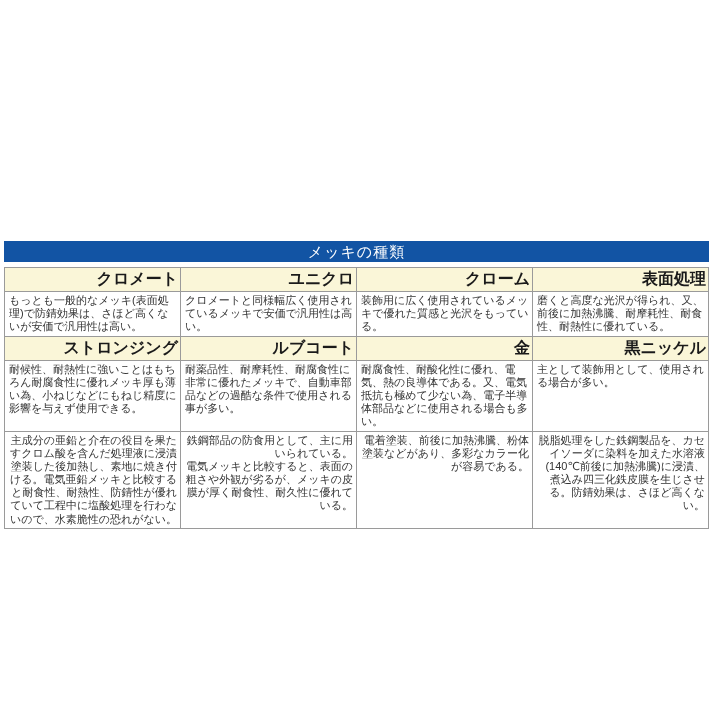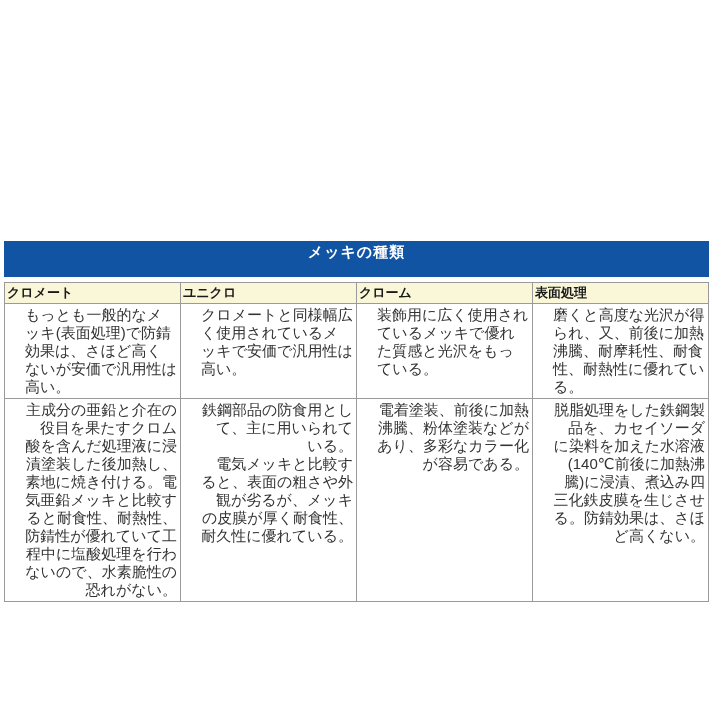--- a/index.html
+++ b/index.html
@@ -18,55 +18,55 @@
     width:713px;height:713px;
     background:var(--page-bg);
     font-family:"Liberation Sans","DejaVu Sans",sans-serif;
     position:relative;overflow:hidden;
   }
   .block{
     position:absolute;
     left:4px;right:4px;top:241px;
   }
   .title-bar{
-    height:36px;
+    height:21px;
     background:var(--title-bg);
     color:var(--title-text);
-    font-weight:bold;
+    font-weight:normal;
     font-size:15px;
     line-height:21px;
     text-align:center;
     letter-spacing:1px;
     margin-bottom:5px;
   }
   table.plating{
     width:100%;
     border-collapse:collapse;
     table-layout:fixed;
     border:1px solid var(--outer-border);
   }
   table.plating th,
   table.plating td{
     border:1px solid var(--border);
   }
   table.plating th{
     background:var(--header-bg);
     color:var(--header-text);
-    font-size:13px;
+    font-size:16px;
     font-weight:bold;
-    text-align:left;
+    text-align:right;
     height:17px;
     padding:1px 2px;
   }
   table.plating td{
     vertical-align:top;
     color:var(--body-text);
-    font-size:15px;
+    font-size:11px;
     line-height:1.2;
-    padding:2px 3px 2px 20px;
+    padding:2px 3px 2px 4px;
     white-space:pre-line;
     background:#ffffff;
   }
   tr.body-1 td{height:31px;}
   tr.body-2 td{height:49px;}
   tr.body-3 td{height:72px;text-align:right;}
 </style>
 </head>
 <body>
 
@@ -83,20 +83,32 @@
         <th>クローム</th>
         <th>表面処理</th>
       </tr>
       <tr class="body-1">
         <td>もっとも一般的なメッキ(表面処理)で防錆効果は、さほど高くないが安価で汎用性は高い。</td>
         <td>クロメートと同様幅広く使用されているメッキで安価で汎用性は高い。</td>
         <td>装飾用に広く使用されているメッキで優れた質感と光沢をもっている。</td>
         <td>磨くと高度な光沢が得られ、又、前後に加熱沸騰、耐摩耗性、耐食性、耐熱性に優れている。</td>
       </tr>
 
+      <tr class="head-2">
+        <th>ストロンジング</th>
+        <th>ルブコート</th>
+        <th>金</th>
+        <th>黒ニッケル</th>
+      </tr>
+      <tr class="body-2">
+        <td>耐候性、耐熱性に強いことはもちろん耐腐食性に優れメッキ厚も薄い為、小ねじなどにもねじ精度に影響を与えず使用できる。</td>
+        <td>耐薬品性、耐摩耗性、耐腐食性に非常に優れたメッキで、自動車部品などの過酷な条件で使用される事が多い。</td>
+        <td>耐腐食性、耐酸化性に優れ、電気、熱の良導体である。又、電気抵抗も極めて少ない為、電子半導体部品などに使用される場合も多い。</td>
+        <td>主として装飾用として、使用される場合が多い。</td>
+      </tr>
 
       <tr class="body-3">
         <td>主成分の亜鉛と介在の役目を果たすクロム酸を含んだ処理液に浸漬塗装した後加熱し、素地に焼き付ける。電気亜鉛メッキと比較すると耐食性、耐熱性、防錆性が優れていて工程中に塩酸処理を行わないので、水素脆性の恐れがない。</td>
         <td>鉄鋼部品の防食用として、主に用いられている。
 電気メッキと比較すると、表面の粗さや外観が劣るが、メッキの皮膜が厚く耐食性、耐久性に優れている。</td>
         <td>電着塗装、前後に加熱沸騰、粉体塗装などがあり、多彩なカラー化が容易である。</td>
         <td>脱脂処理をした鉄鋼製品を、カセイソーダに染料を加えた水溶液(140℃前後に加熱沸騰)に浸漬、煮込み四三化鉄皮膜を生じさせる。防錆効果は、さほど高くない。</td>
       </tr>
     </tbody>
   </table>

